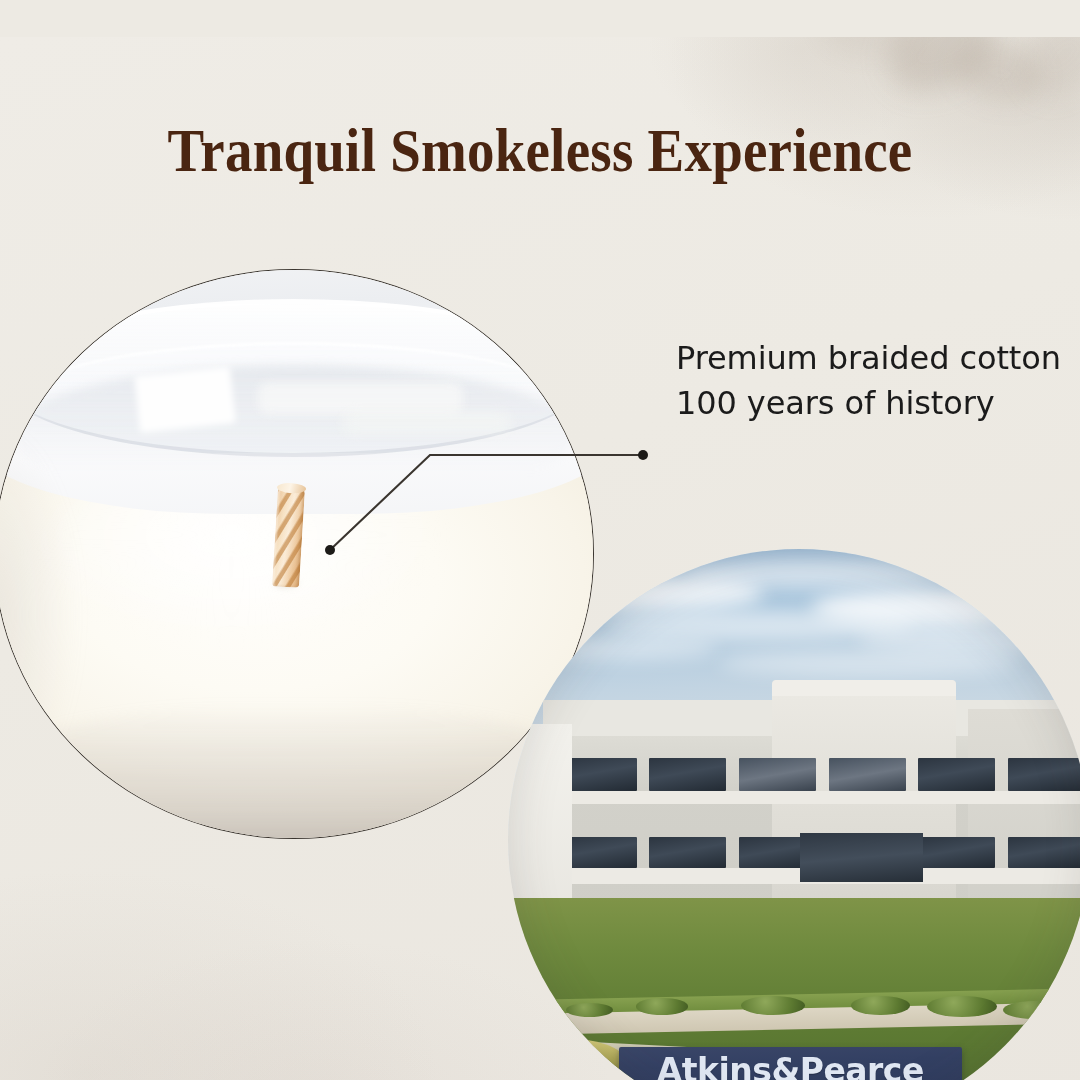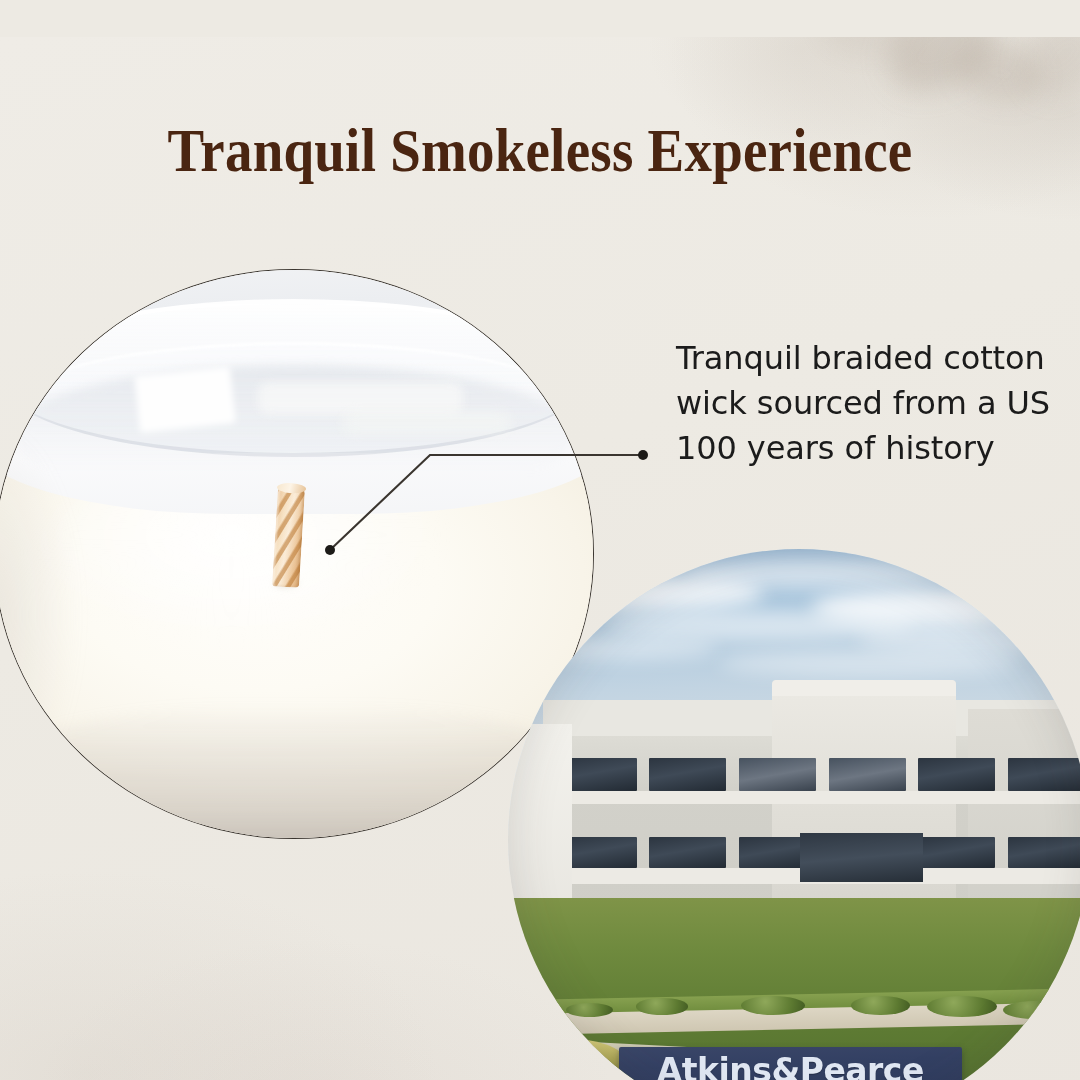--- a/index.html
+++ b/index.html
@@ -318,22 +318,21 @@
     <div class="wick-top"></div>
   </div>
 
   <svg class="callout-svg" viewBox="0 0 1080 1080">
     <polyline points="330,513 430,418 643,418" fill="none" stroke="#3a352f" stroke-width="2.1"></polyline>
     <circle cx="330" cy="513" r="5" fill="#1d1b18"></circle>
     <circle cx="643" cy="418" r="5" fill="#1d1b18"></circle>
   </svg>
 
   <div class="desc">
-    <span>Tranquil braided cotton</span>
-    <span>wick sourced from a US</span>
+    <span>Premium braided cotton</span>
     <span>100 years of history</span>
   </div>
 
   <div class="photo-circle">
     <div class="sky">
       <div class="cloud c1"></div>
       <div class="cloud c2"></div>
       <div class="cloud c3"></div>
       <div class="cloud c4"></div>
       <div class="cloud c5"></div>

